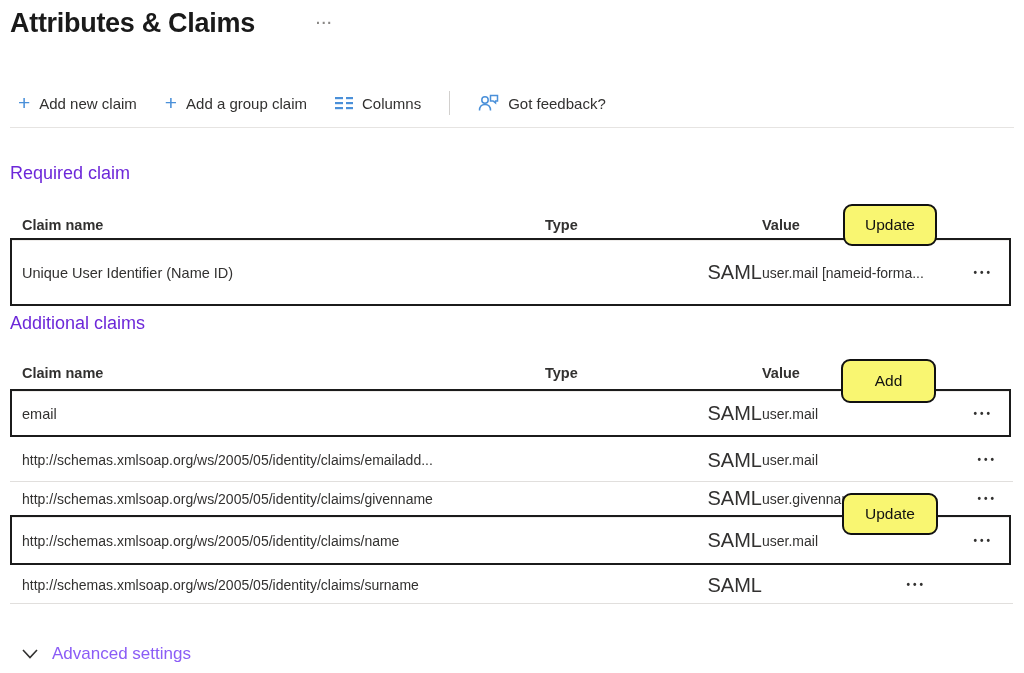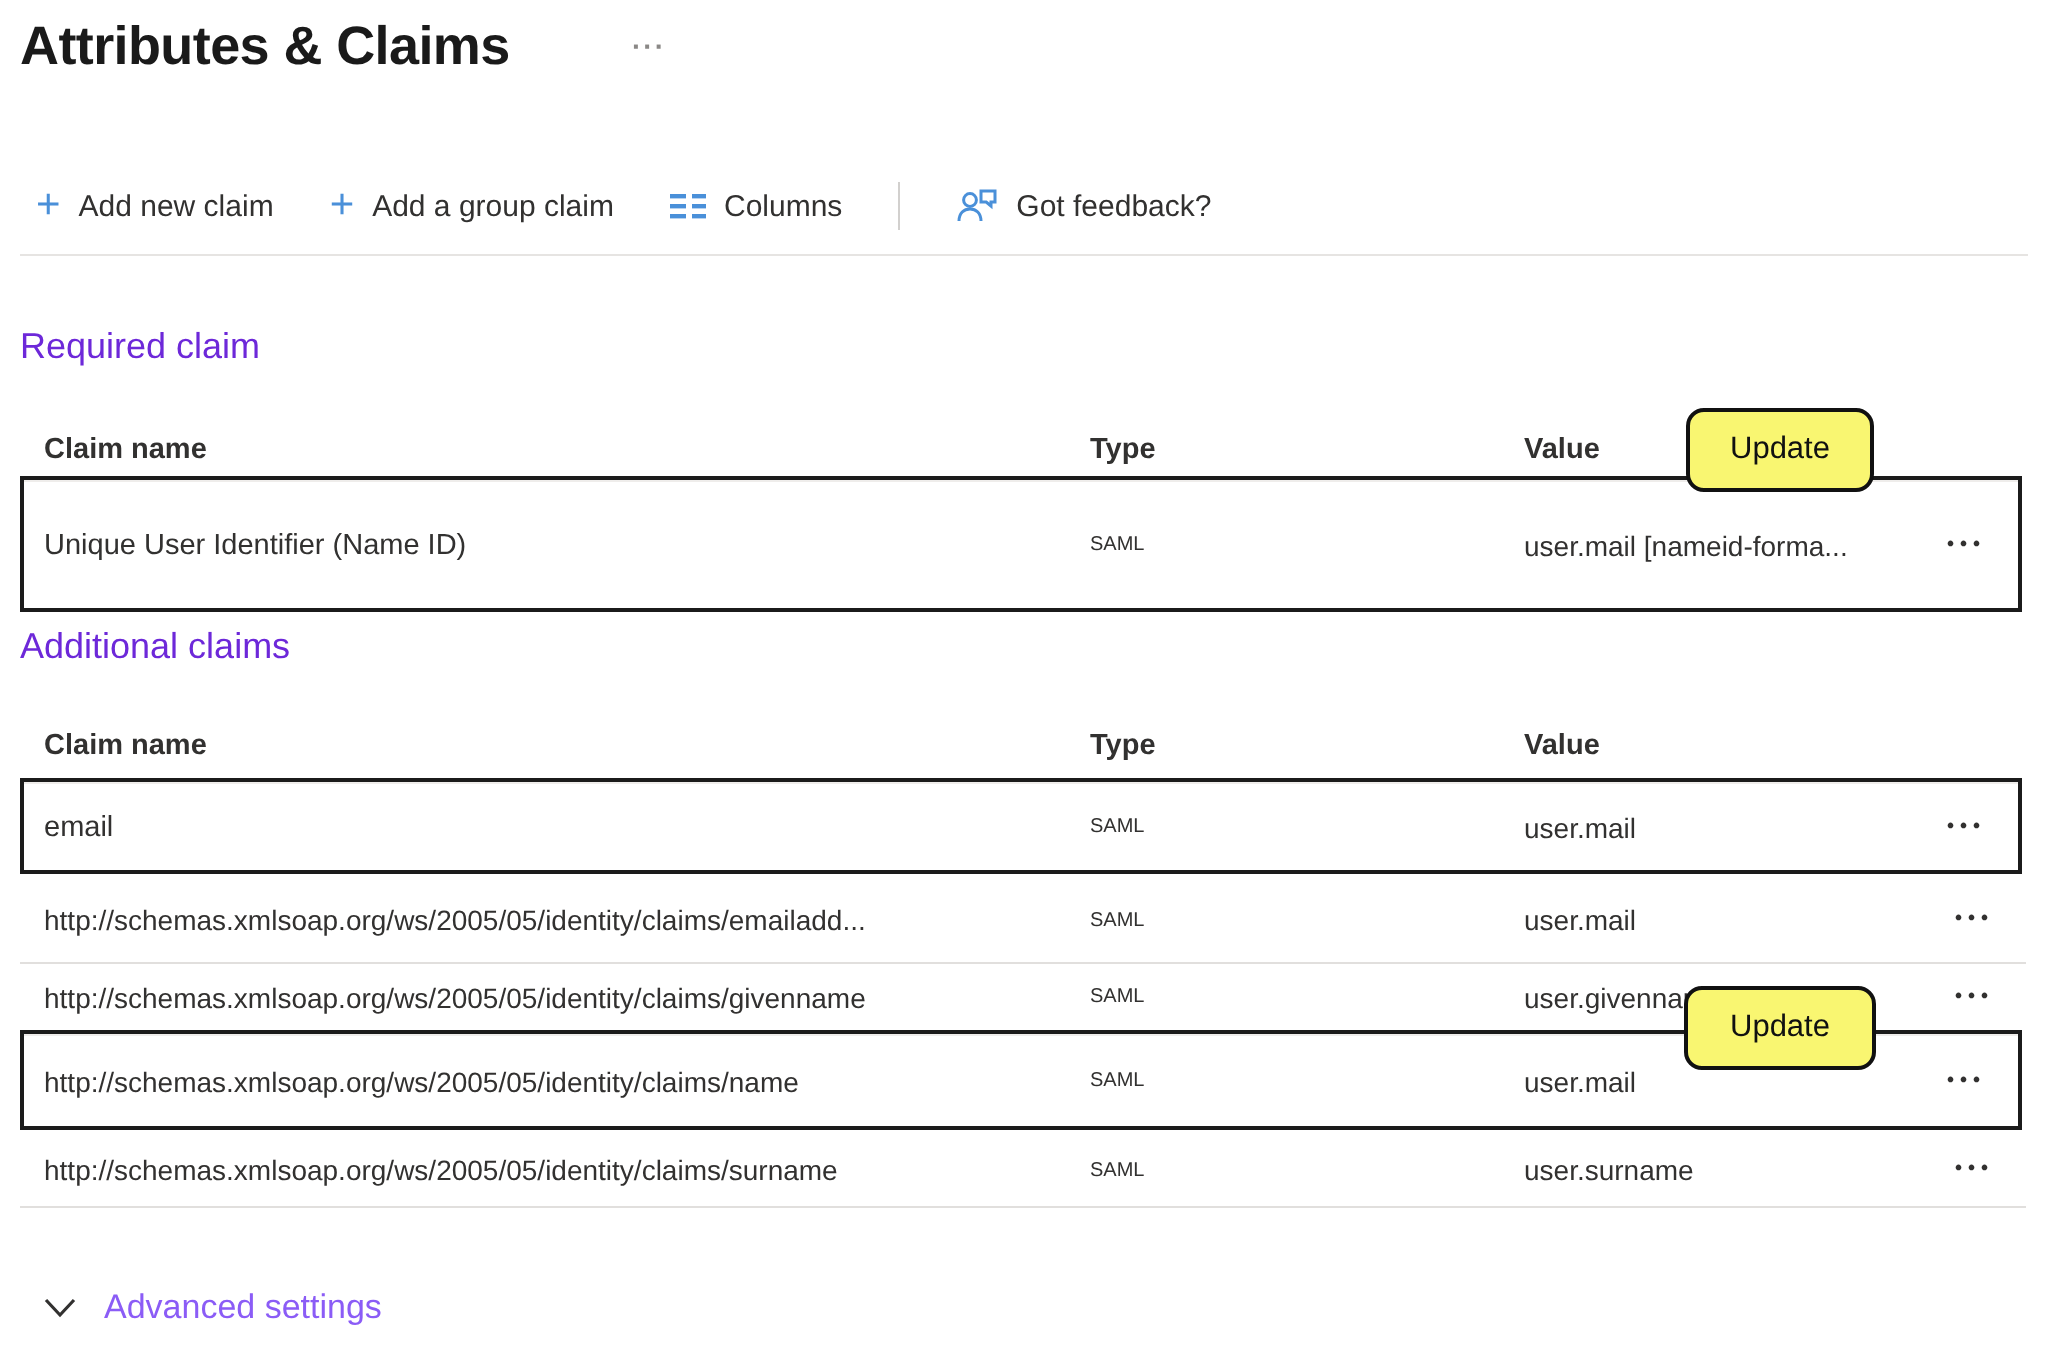--- a/index.html
+++ b/index.html
@@ -74,21 +74,21 @@
 
   .req-box  { top:238px; height:68px; }
   .email-box{ top:389px; height:48px; }
   .row-emailaddr { top:439px; height:43px; }
   .row-given     { top:482px; height:33px; }
   .name-box { top:515px; height:50px; }
   .row-sur       { top:567px; height:37px; }
 
   .cell-claim { font-size:14.5px; color:#323130; white-space:nowrap; overflow:hidden; }
   .cell-claim.url { font-size:14px; }
-  .cell-type  { font-size:10px; }
+  .cell-type  { font-size:20px;text-align:right; }
   .cell-value { font-size:14px; white-space:nowrap; overflow:hidden; }
   .cell-menu  {
     text-align:right; padding-right:16px;
     font-size:10px; font-weight:700; letter-spacing:3px; color:#323130;
     cursor:pointer; line-height:1;
   }
   
   .callout {
     position:absolute; z-index:6;
     background:#f9f671; border:2px solid #111;
@@ -206,25 +206,25 @@
       <span class="cell-claim url">http://schemas.xmlsoap.org/ws/2005/05/identity/claims/name</span>
       <span class="cell-type">SAML</span>
       <span class="cell-value">user.mail</span>
       <span class="cell-menu">•••</span>
     </div>
   </div>
 
   <div class="plain-row ruled tbl-grid row-sur">
     <span class="cell-claim url">http://schemas.xmlsoap.org/ws/2005/05/identity/claims/surname</span>
     <span class="cell-type">SAML</span>
-    <span class="cell-value">user.surname</span>
     <span class="cell-menu">•••</span>
   </div>
 
   <div class="callout callout-update1">Update</div>
+  <div class="callout callout-add">Add</div>
   <div class="callout callout-update2">Update</div>
 
   <div class="advanced">
     <span>
       <svg class="icon-svg" width="16" height="10" viewBox="0 0 16 10" fill="none" stroke="#323130" stroke-width="1.6">
         <path d="M1 1 L8 8.5 L15 1"></path>
       </svg>
     </span>
     <span class="advanced-label">Advanced settings</span>
   </div>

